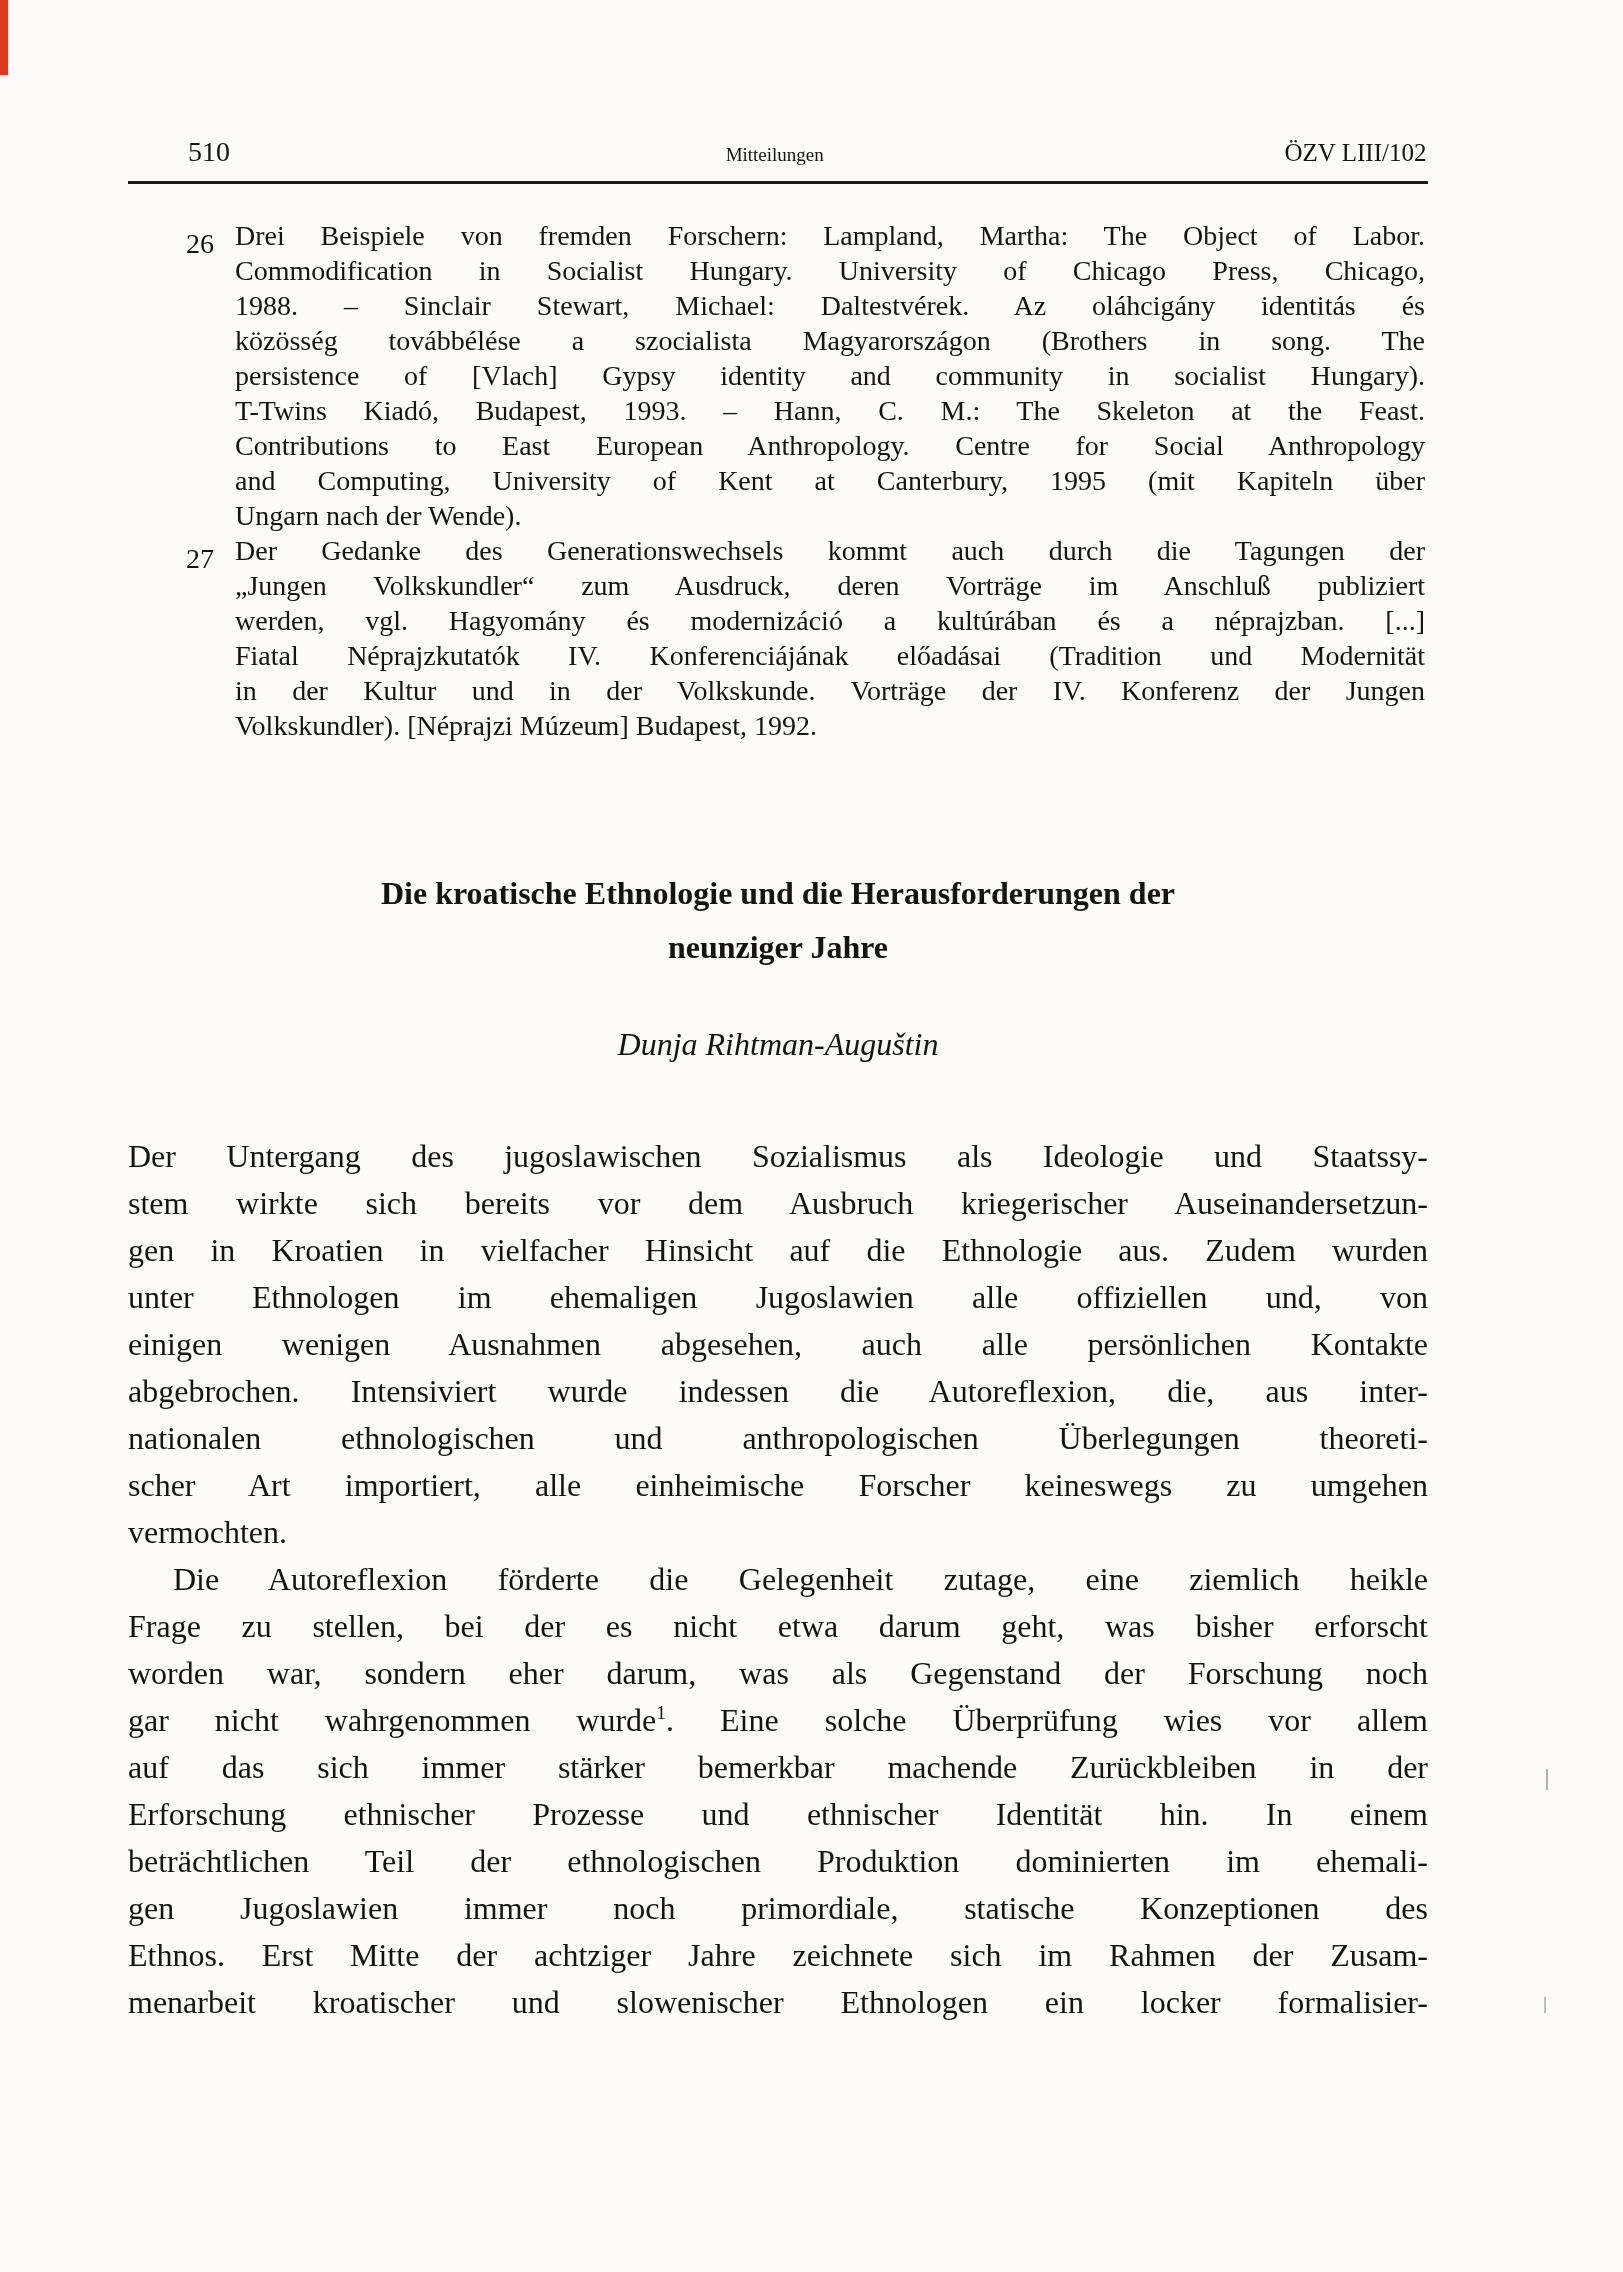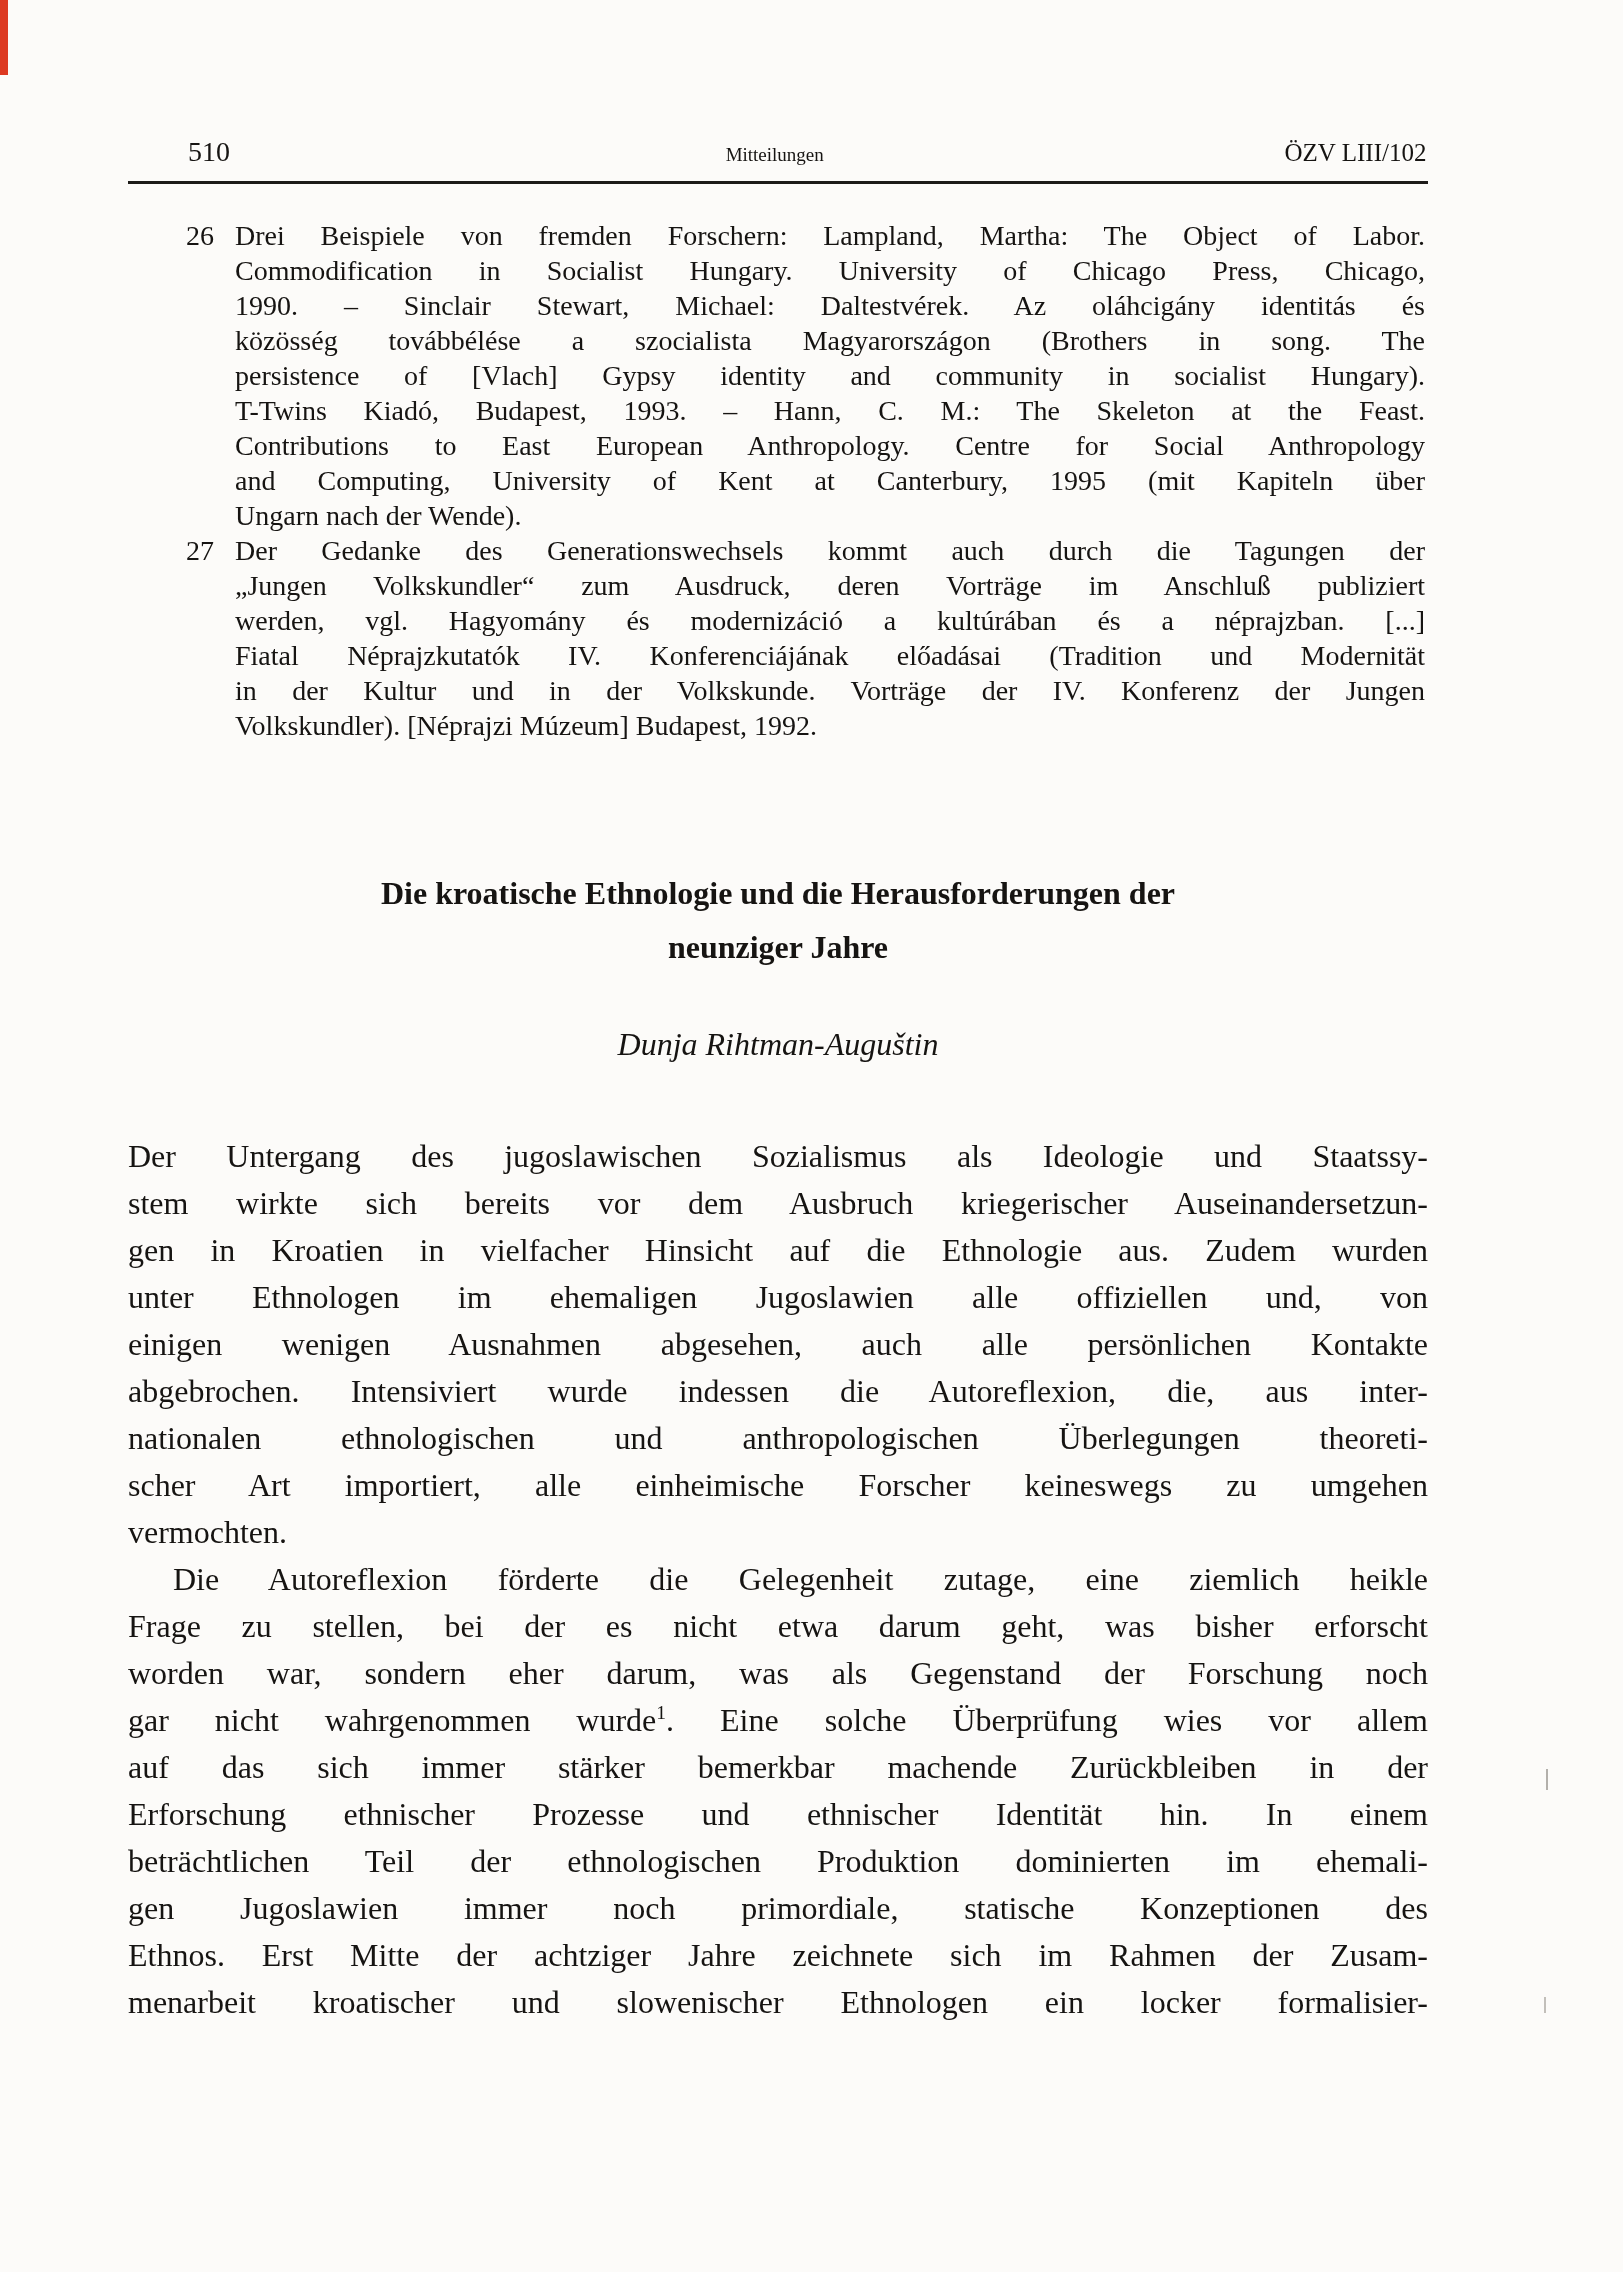--- a/index.html
+++ b/index.html
@@ -62,21 +62,21 @@
     line-height: 35px;
   }
   .footnote {
     position: relative;
     padding-left: 107px;
     width: 1190px;
   }
   .footnote .fn-number {
     position: absolute;
     left: 58px;
-    top: 0;
+    top: 8px;
     width: 45px;
   }
   
   .line {
     text-align: justify;
     text-align-last: justify;
   }
   .line.last {
     text-align-last: left;
   }
@@ -126,21 +126,21 @@
       <span class="journal-ref">ÖZV LIII/102</span>
     </div>
     <div class="head-rule"></div>
 
     <div class="footnotes">
       <div class="footnote">
         <span class="fn-number">26</span>
         <div>
             <div class="line">Drei Beispiele von fremden Forschern: Lampland, Martha: The Object of Labor.</div>
             <div class="line">Commodification in Socialist Hungary. University of Chicago Press, Chicago,</div>
-            <div class="line">1990. – Sinclair Stewart, Michael: Daltestvérek. Az oláhcigány identitás és</div>
+            <div class="line">1988. – Sinclair Stewart, Michael: Daltestvérek. Az oláhcigány identitás és</div>
             <div class="line">közösség továbbélése a szocialista Magyarországon (Brothers in song. The</div>
             <div class="line">persistence of [Vlach] Gypsy identity and community in socialist Hungary).</div>
             <div class="line">T-Twins Kiadó, Budapest, 1993. – Hann, C. M.: The Skeleton at the Feast.</div>
             <div class="line">Contributions to East European Anthropology. Centre for Social Anthropology</div>
             <div class="line">and Computing, University of Kent at Canterbury, 1995 (mit Kapiteln über</div>
             <div class="line last">Ungarn nach der Wende).</div>
           </div>
       </div>
       <div class="footnote">
         <span class="fn-number">27</span>

